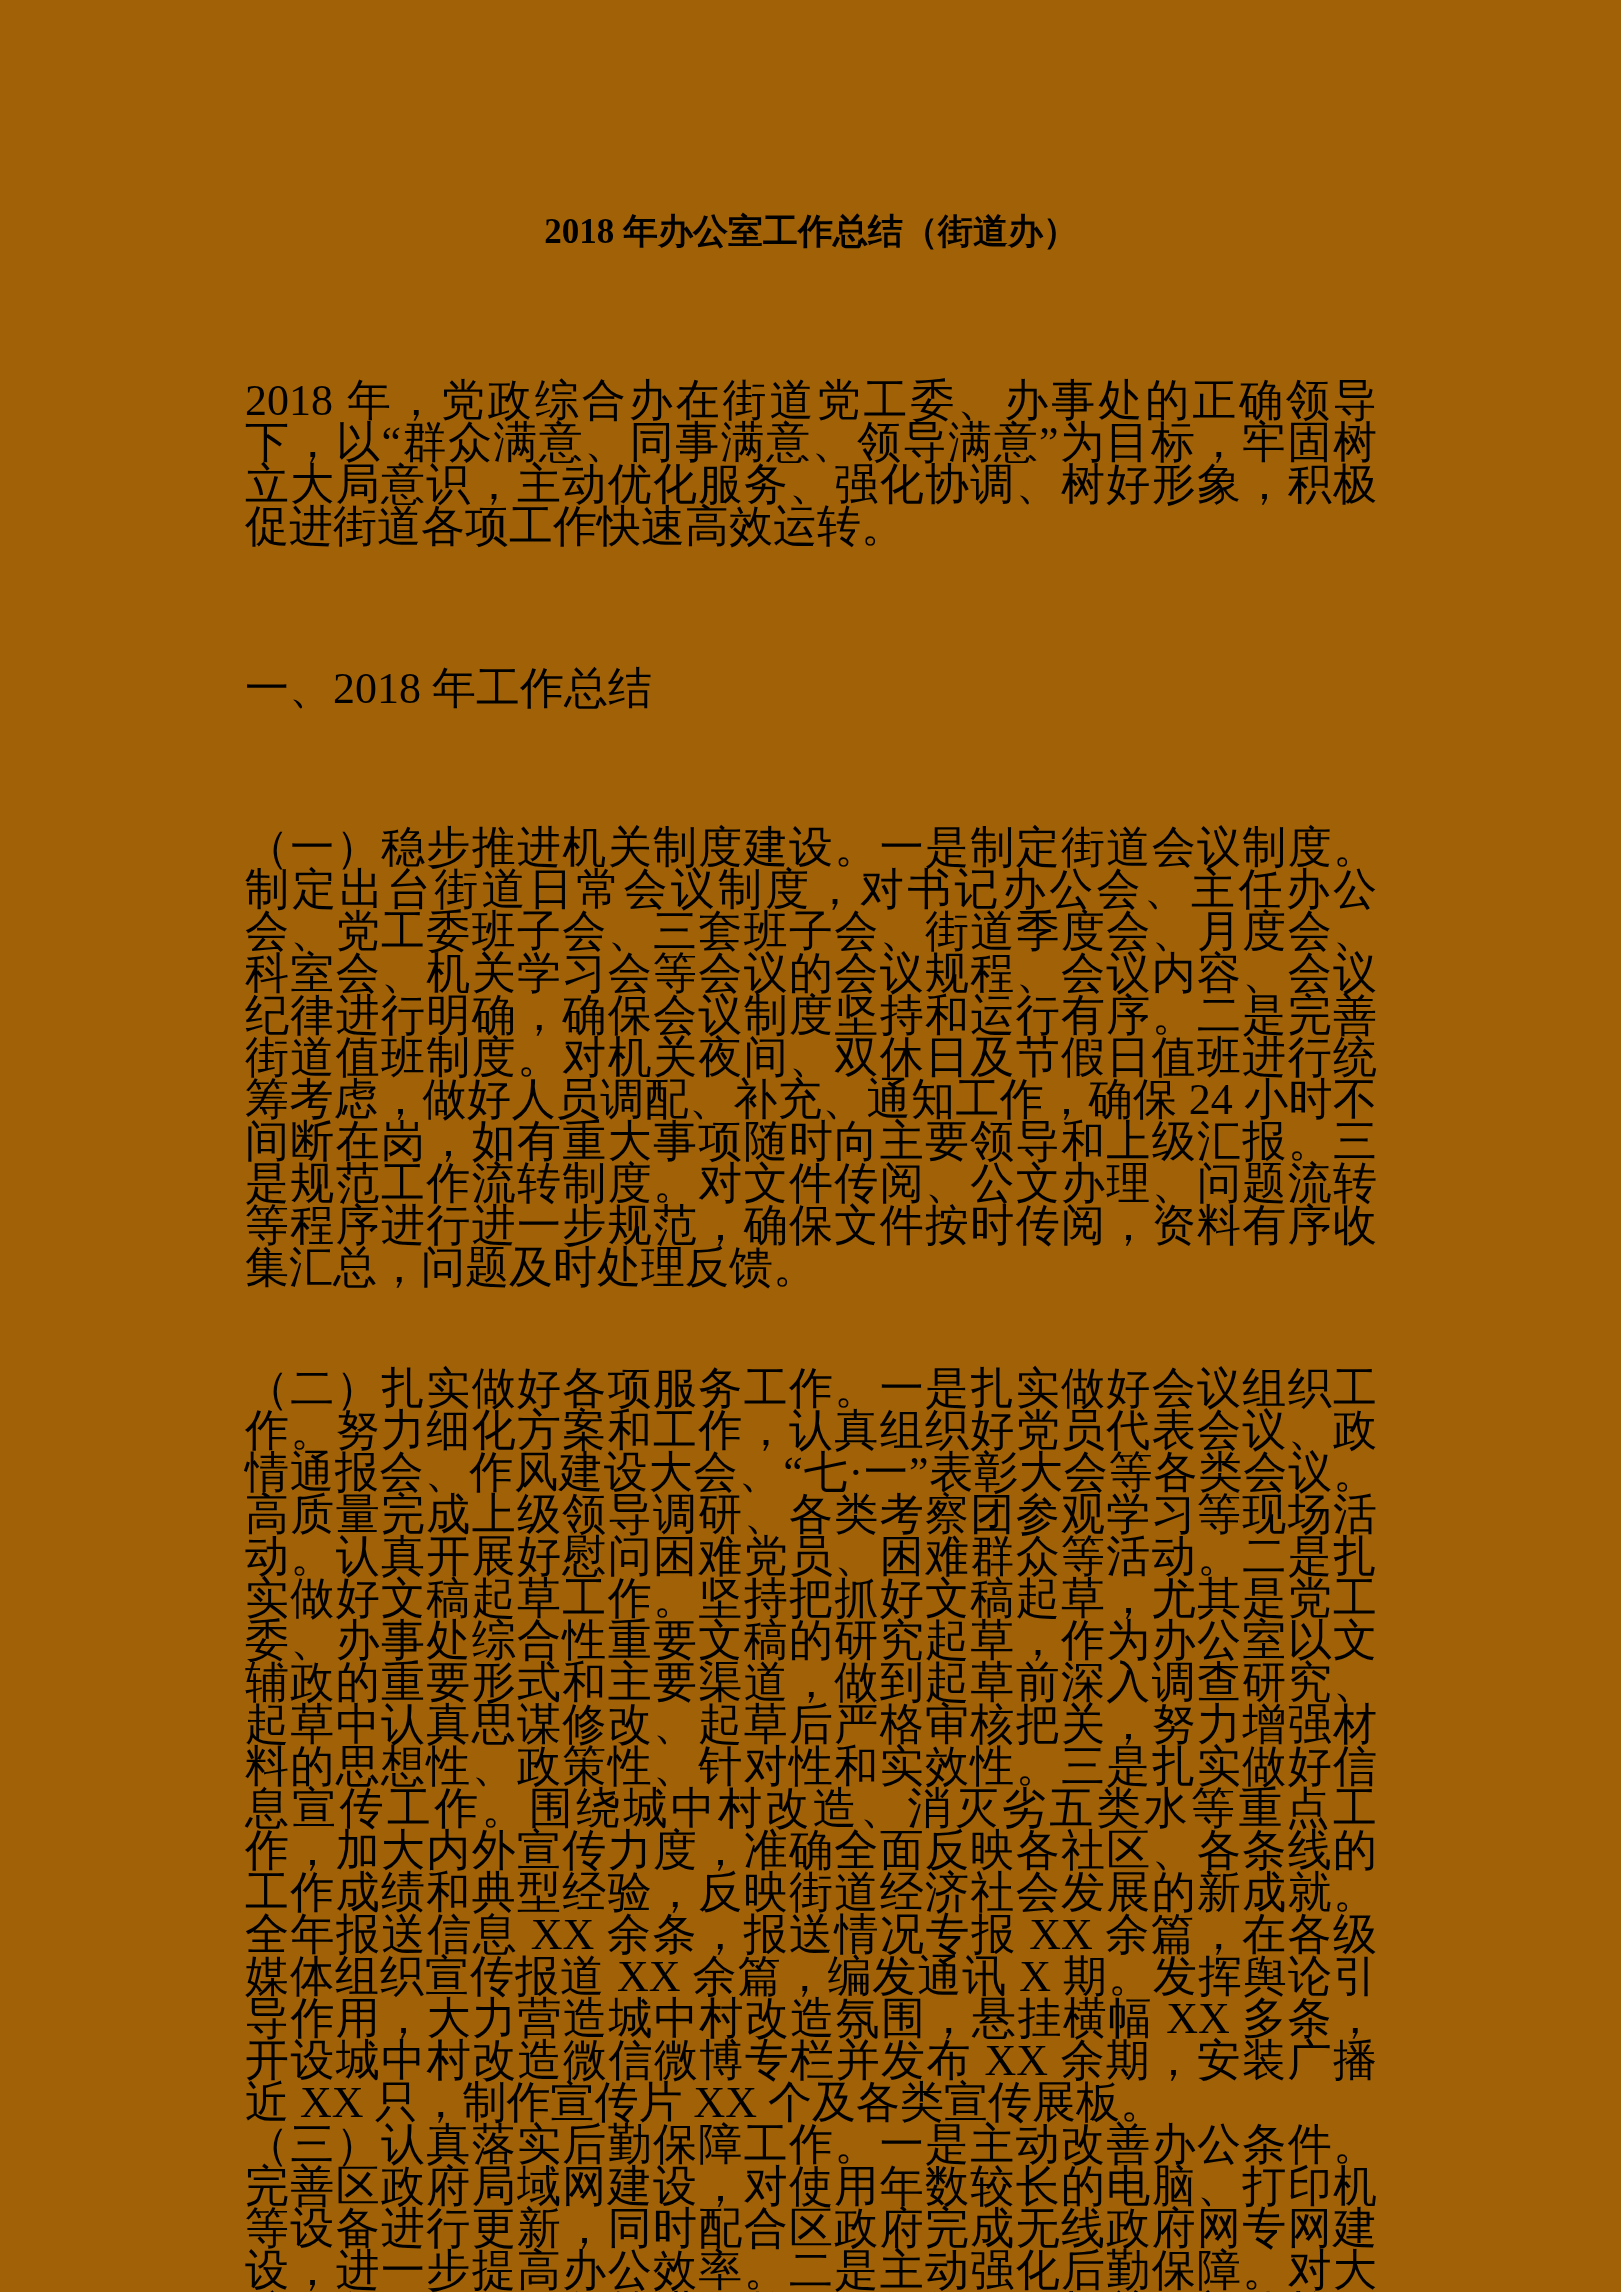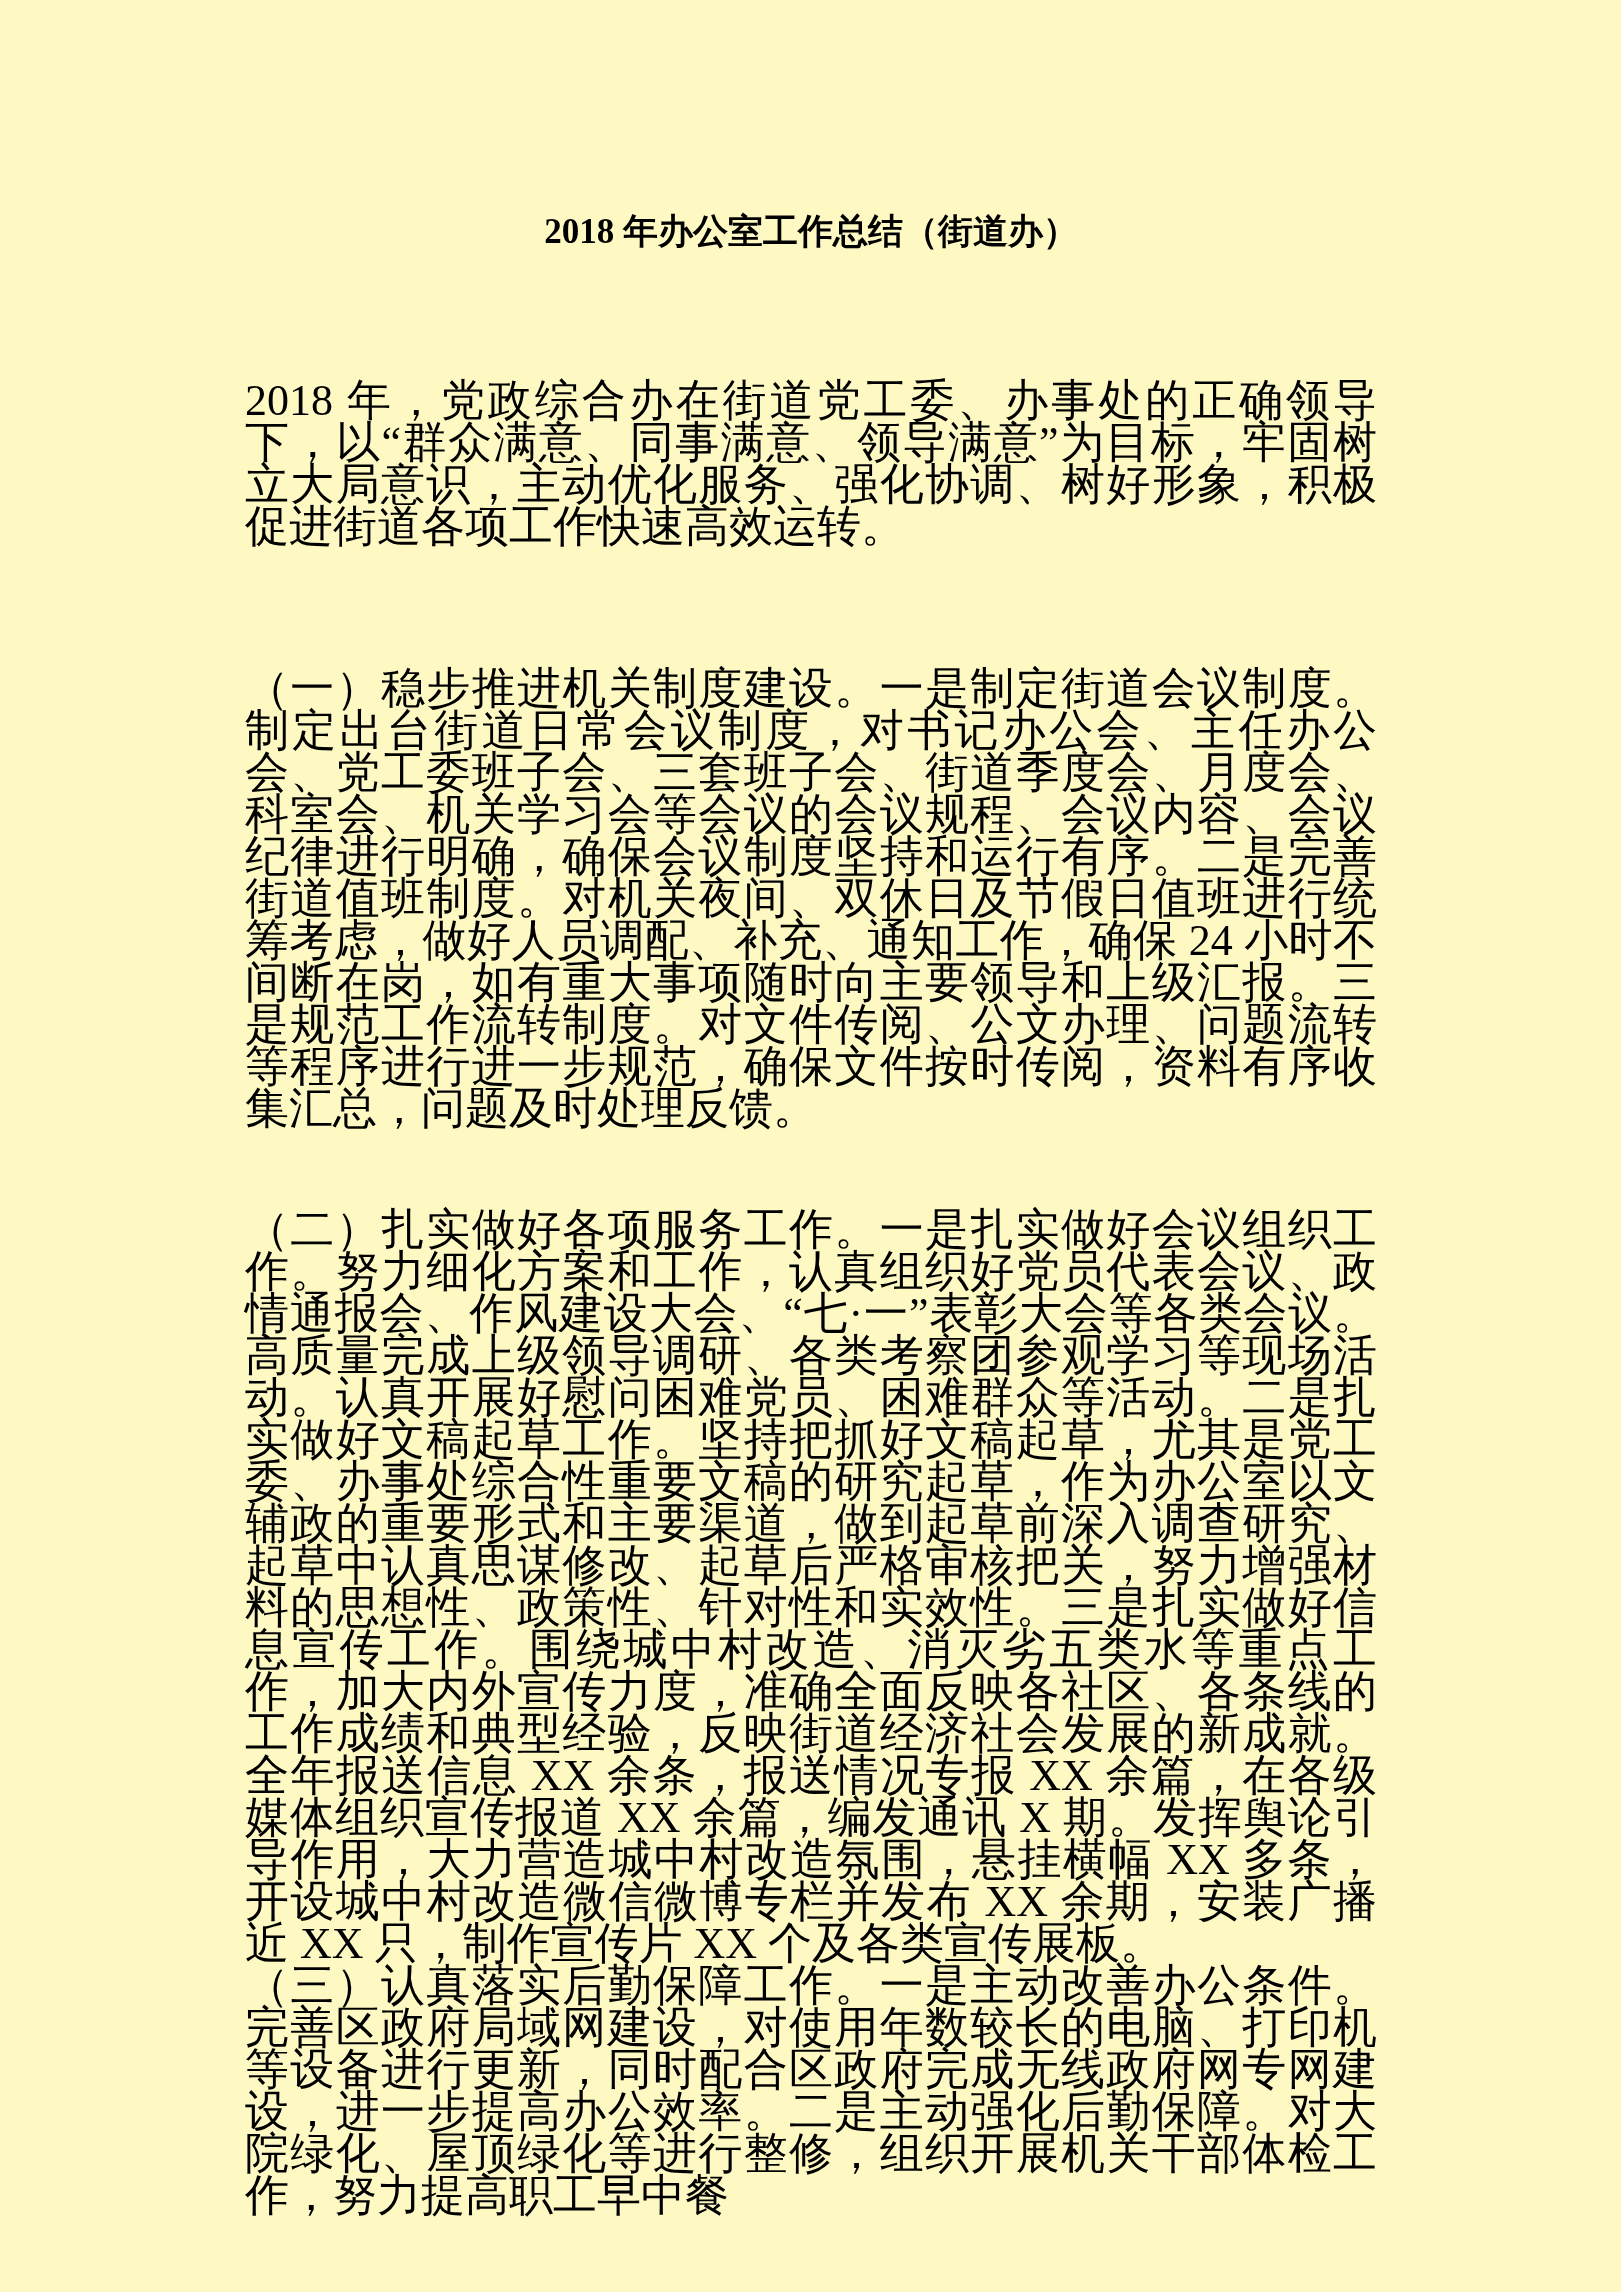--- a/index.html
+++ b/index.html
@@ -4,21 +4,21 @@
 <style>
   html, body {
     margin: 0;
     padding: 0;
     background: #ffffff;
   }
   .page {
     position: relative;
     width: 1621px;
     height: 2293px;
-    background: #fef9c3;
+    background: #a16207;
     box-sizing: border-box;
     padding: 206px 244px 0 245px;
     overflow: hidden;
     font-family: "Liberation Serif", "DejaVu Serif", serif;
     color: #000000;
   }
   .doc-title {
     font-size: 35px;
     font-weight: bold;
     line-height: 51px;
@@ -39,20 +39,21 @@
   .gap-d { }
 </style>
 </head>
 <body>
 
 <div class="page">
   <div class="doc-title">2018 年办公室工作总结（街道办）</div>
 
   <div class="para gap-a">2018 年，党政综合办在街道党工委、办事处的正确领导下，以“群众满意、同事满意、领导满意”为目标，牢固树立大局意识，主动优化服务、强化协调、树好形象，积极促进街道各项工作快速高效运转。</div>
 
+  <div class="para gap-b">一、2018 年工作总结</div>
 
   <div class="para gap-c">（一）稳步推进机关制度建设。一是制定街道会议制度。制定出台街道日常会议制度，对书记办公会、主任办公会、党工委班子会、三套班子会、街道季度会、月度会、科室会、机关学习会等会议的会议规程、会议内容、会议纪律进行明确，确保会议制度坚持和运行有序。二是完善街道值班制度。对机关夜间、双休日及节假日值班进行统筹考虑，做好人员调配、补充、通知工作，确保 24 小时不间断在岗，如有重大事项随时向主要领导和上级汇报。三是规范工作流转制度。对文件传阅、公文办理、问题流转等程序进行进一步规范，确保文件按时传阅，资料有序收集汇总，问题及时处理反馈。</div>
 
   <div class="para gap-d">（二）扎实做好各项服务工作。一是扎实做好会议组织工作。努力细化方案和工作，认真组织好党员代表会议、政情通报会、作风建设大会、“七·一”表彰大会等各类会议。高质量完成上级领导调研、各类考察团参观学习等现场活动。认真开展好慰问困难党员、困难群众等活动。二是扎实做好文稿起草工作。坚持把抓好文稿起草，尤其是党工委、办事处综合性重要文稿的研究起草，作为办公室以文辅政的重要形式和主要渠道，做到起草前深入调查研究、起草中认真思谋修改、起草后严格审核把关，努力增强材料的思想性、政策性、针对性和实效性。三是扎实做好信息宣传工作。围绕城中村改造、消灭劣五类水等重点工作，加大内外宣传力度，准确全面反映各社区、各条线的工作成绩和典型经验，反映街道经济社会发展的新成就。全年报送信息 XX 余条，报送情况专报 XX 余篇，在各级媒体组织宣传报道 XX 余篇，编发通讯 X 期。发挥舆论引导作用，大力营造城中村改造氛围，悬挂横幅 XX 多条，开设城中村改造微信微博专栏并发布 XX 余期，安装广播近 XX 只，制作宣传片 XX 个及各类宣传展板。</div>
 
   <div class="para">（三）认真落实后勤保障工作。一是主动改善办公条件。完善区政府局域网建设，对使用年数较长的电脑、打印机等设备进行更新，同时配合区政府完成无线政府网专网建设，进一步提高办公效率。二是主动强化后勤保障。对大院绿化、屋顶绿化等进行整修，组织开展机关干部体检工作，努力提高职工早中餐</div>
 </div>
 
 
 </body></html>

